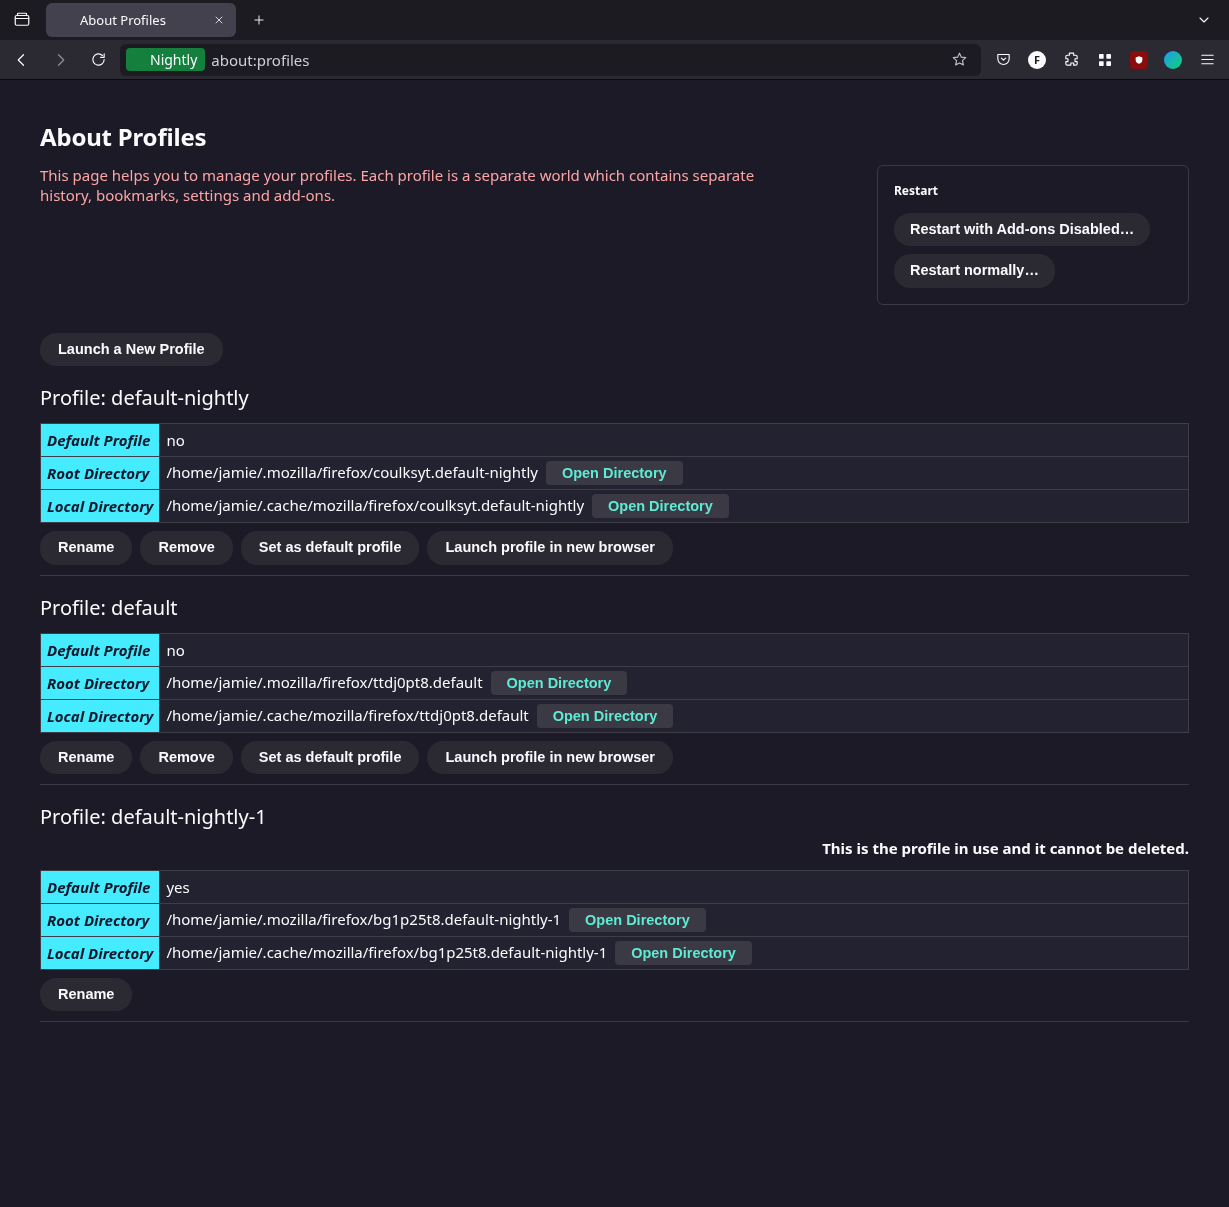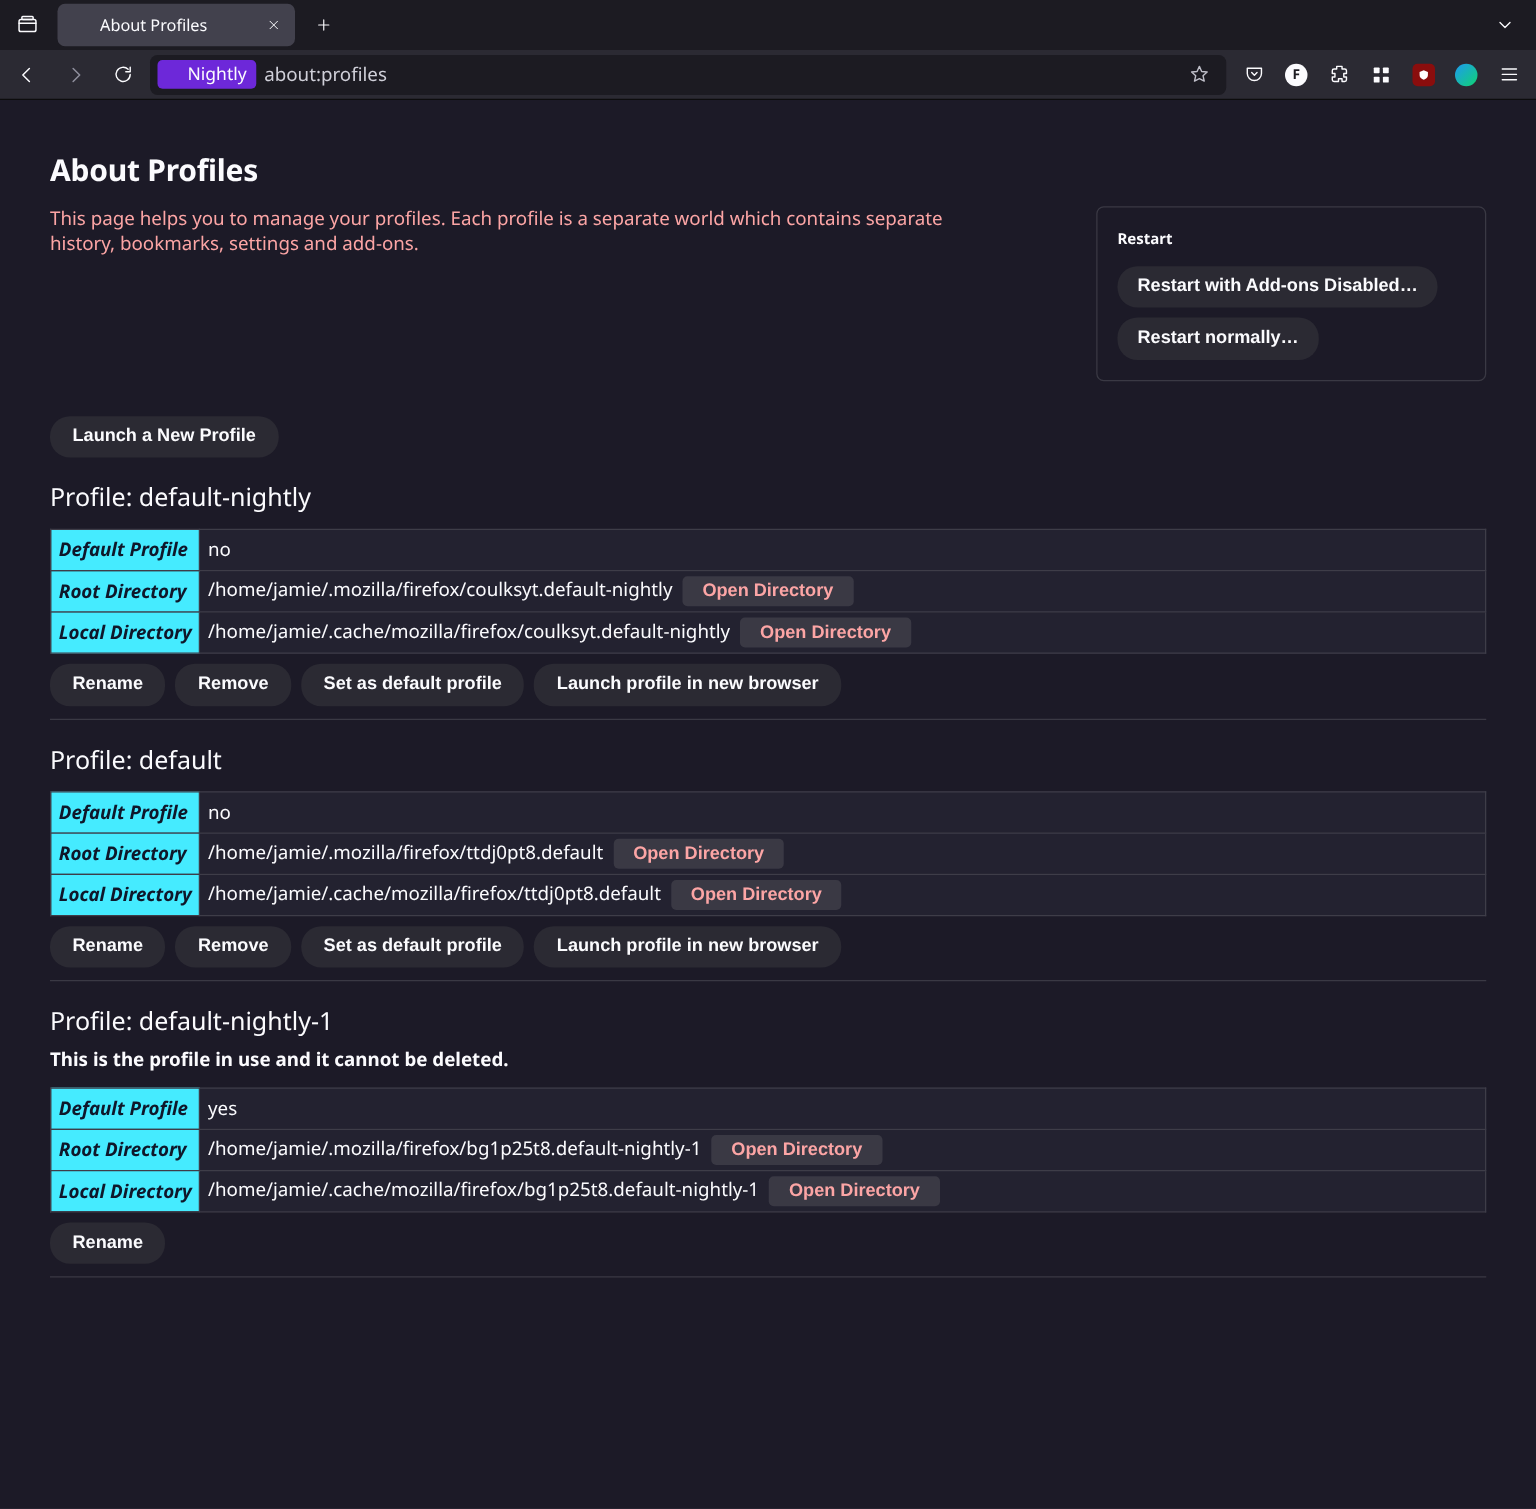--- a/index.html
+++ b/index.html
@@ -56,21 +56,21 @@
     border-bottom: 1px solid #0c0c0d;
   }
   .tbtn { width:32px;height:30px;border-radius:4px; display:flex;align-items:center;justify-content:center;}
   .urlbar {
     flex:1; height:32px; background:#1c1b22; border-radius:6px;
     display:flex; align-items:center; gap:6px; padding:0 6px;
     color:#cfcfd8; font-size:15px;
   }
   .identity-box {
     display:flex; align-items:center; gap:4px;
-    background:#6d28d9; border-radius:4px; padding:2px 8px 2px 4px;
+    background:#15803d; border-radius:4px; padding:2px 8px 2px 4px;
     color:#fbfbfe; font-size:14px;
   }
   .identity-box .favicon{ width:16px; height:16px;}
   .url-actions { margin-left:auto; display:flex; gap:2px; align-items:center; }
   .toolbar-right { display:flex; gap:2px; align-items:center; }
 
   svg { display:block; }
   .icon-stroke { stroke:#fbfbfe; stroke-width:1.6; fill:none; stroke-linecap:round; stroke-linejoin:round; }
   .icon-dim { stroke:#8f8f9d; }
 
@@ -125,21 +125,21 @@
     font-size:15px;
   }
   table.profile th {
     background: var(--cyan); color:#0f172a; font-weight:700;
     padding: 6px 6px; width:96px; white-space:nowrap;font-style:italic;
   }
   table.profile td { background:#232230; padding: 4px 6px; }
   table.profile tr:first-child th, table.profile tr:first-child td { padding:6px 6px; }
   table.profile td .path { white-space:nowrap; }
   .small-btn {
-    background: var(--btn-bg-inline); color:#fca5a5; border:none; border-radius:4px;
+    background: var(--btn-bg-inline); color:#5eead4; border:none; border-radius:4px;
     font-size:14.5px; font-weight:600; padding:4px 16px; margin-left:4px; cursor:pointer;
     display:inline-block;
   }
 
   .action-row {
     display:flex; gap:8px; margin: 8px 0 6px;
   }
   .action-row .btn { font-weight:600; }
   hr.sep {
     border:none; border-top:1px solid var(--border); margin: 10px 0 0;
@@ -351,21 +351,21 @@
       <button class="btn">Rename</button>
       <button class="btn removable">Remove</button>
       <button class="btn removable">Set as default profile</button>
       <button class="btn removable">Launch profile in new browser</button>
     </div>
     <hr class="sep">
   </div>
 
   <div class="section-block">
     <h2 class="profile-h">Profile: default-nightly-1</h2>
-    <p class="in-use" style="display: block;">This is the profile in use and it cannot be deleted.</p>
+    <p class="in-use" style="display: block; text-align: right;">This is the profile in use and it cannot be deleted.</p>
     <table class="profile">
       <tbody>
             <tr>
         <th>Default Profile</th>
         <td>yes</td>
       </tr>
       <tr>
         <th>Root Directory</th>
         <td>
           <span class="path">/home/jamie/.mozilla/firefox/bg1p25t8.default-nightly-1</span>

